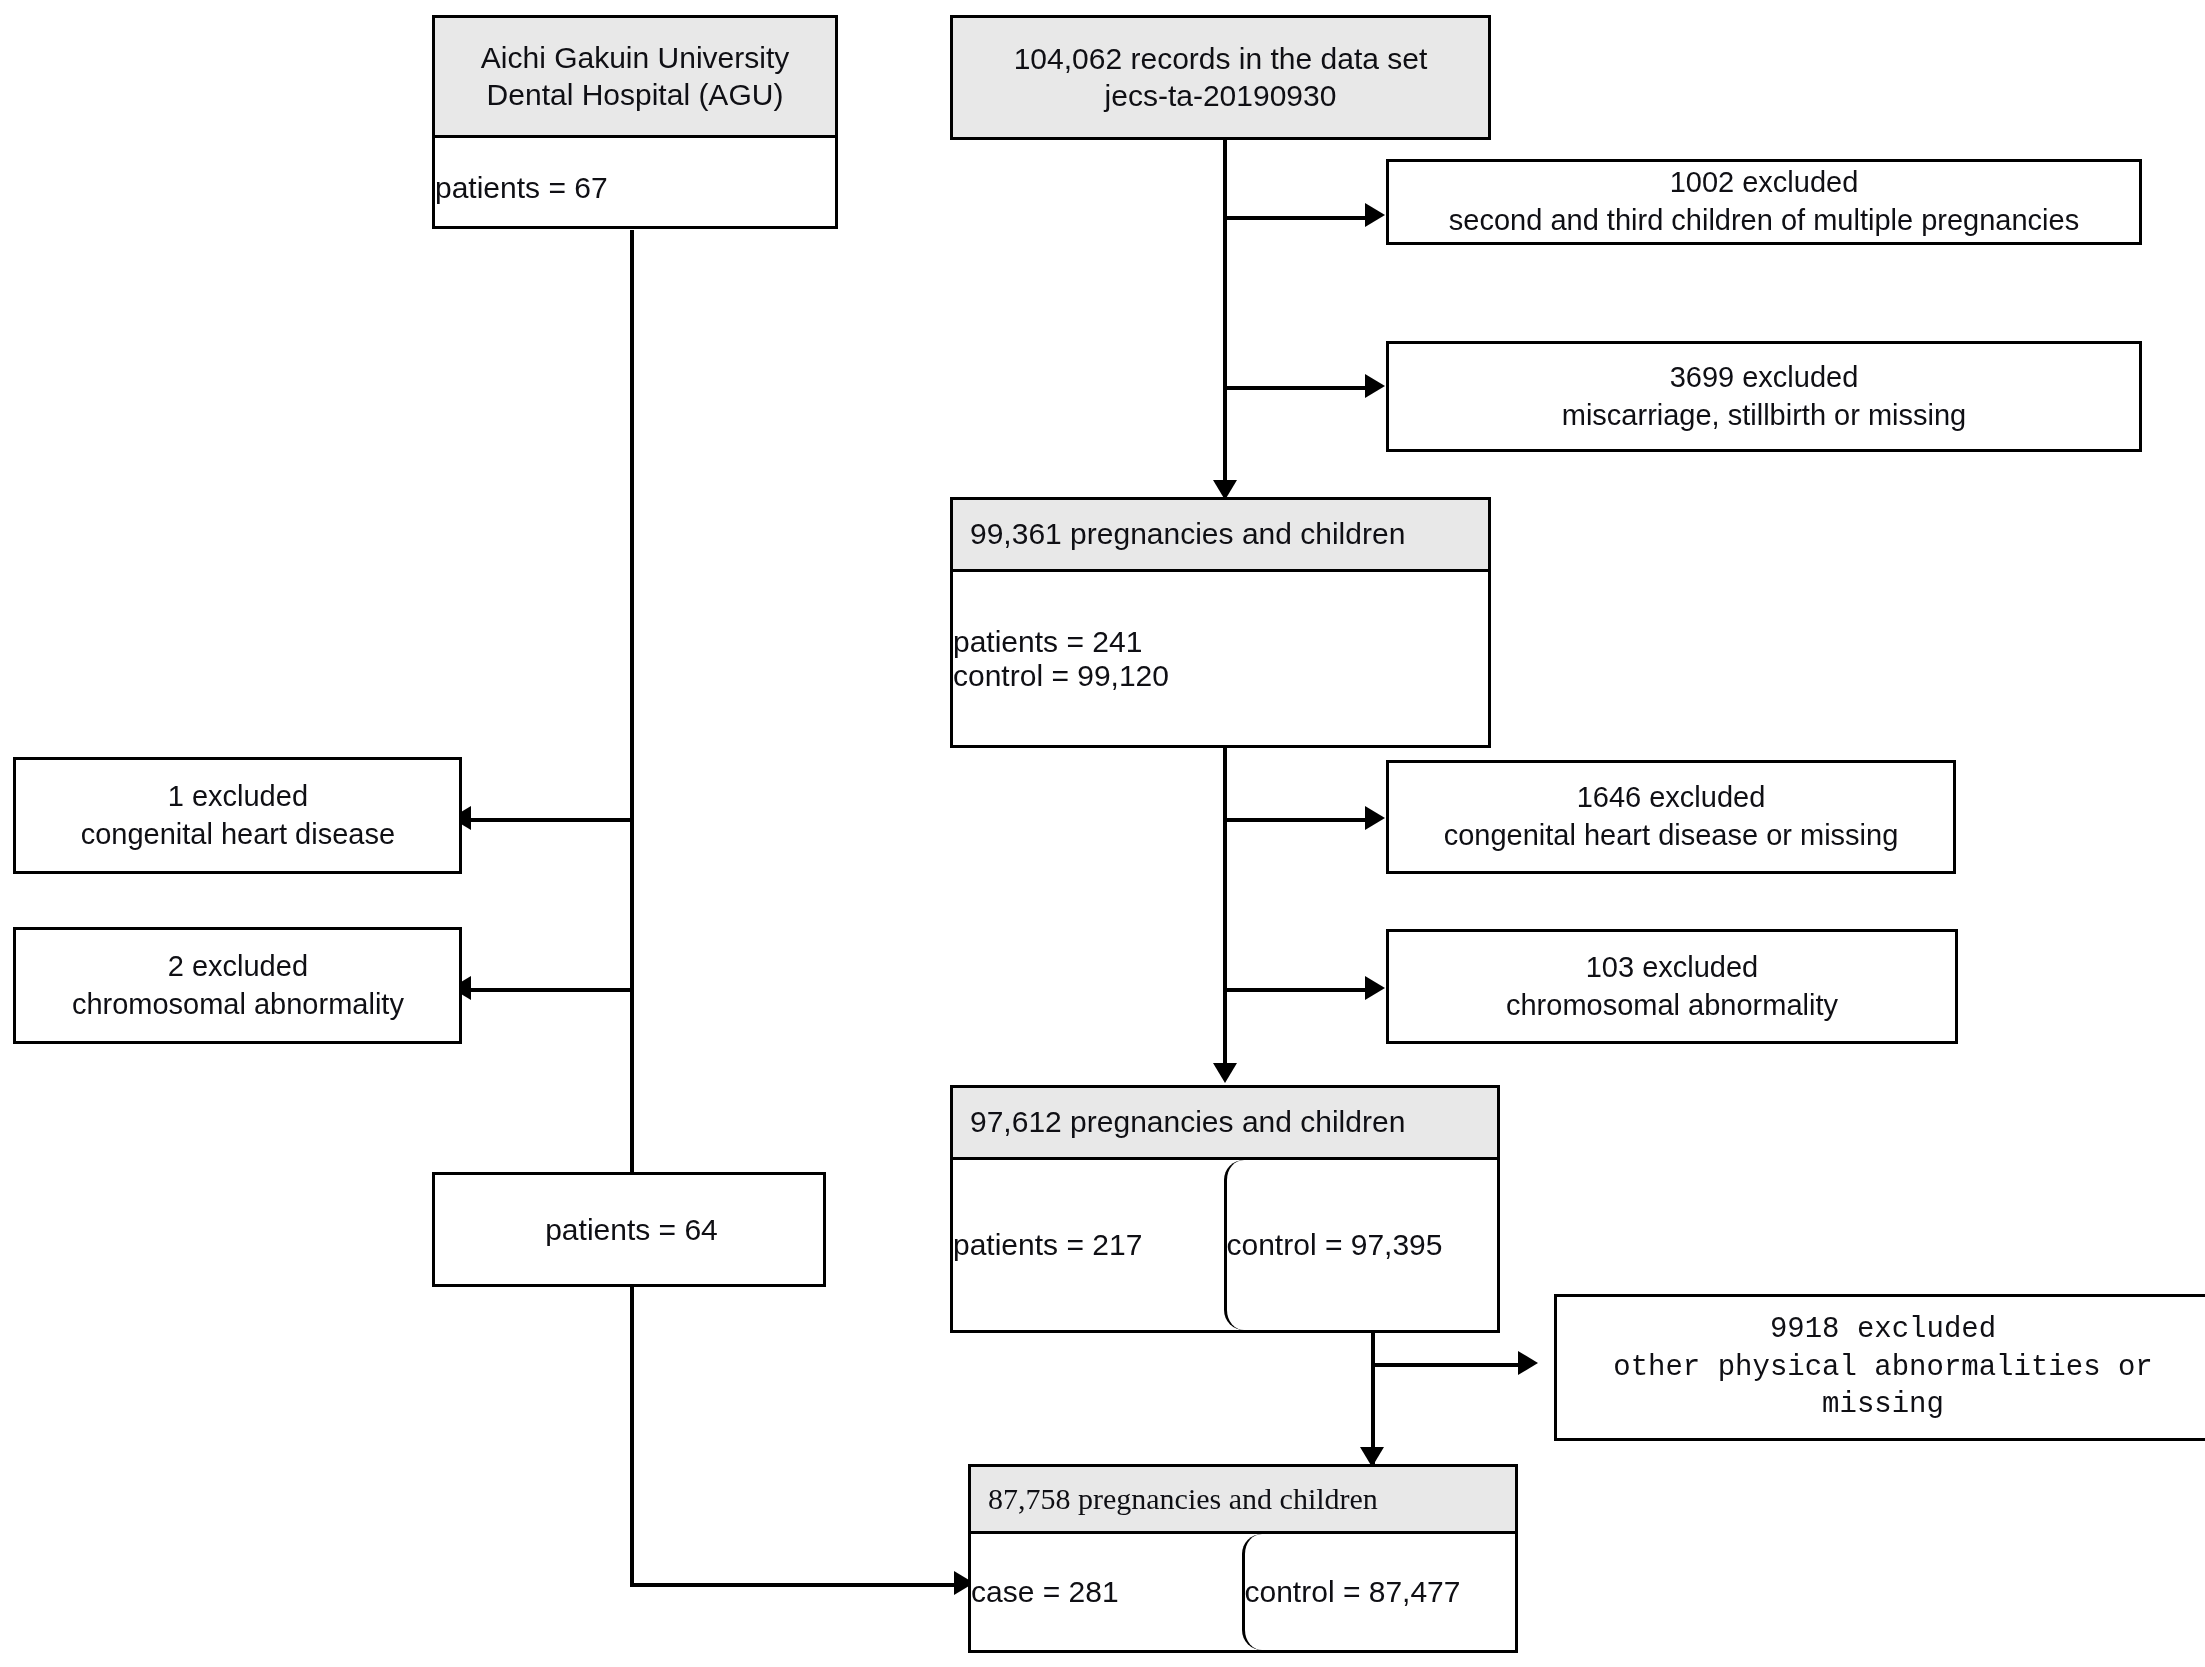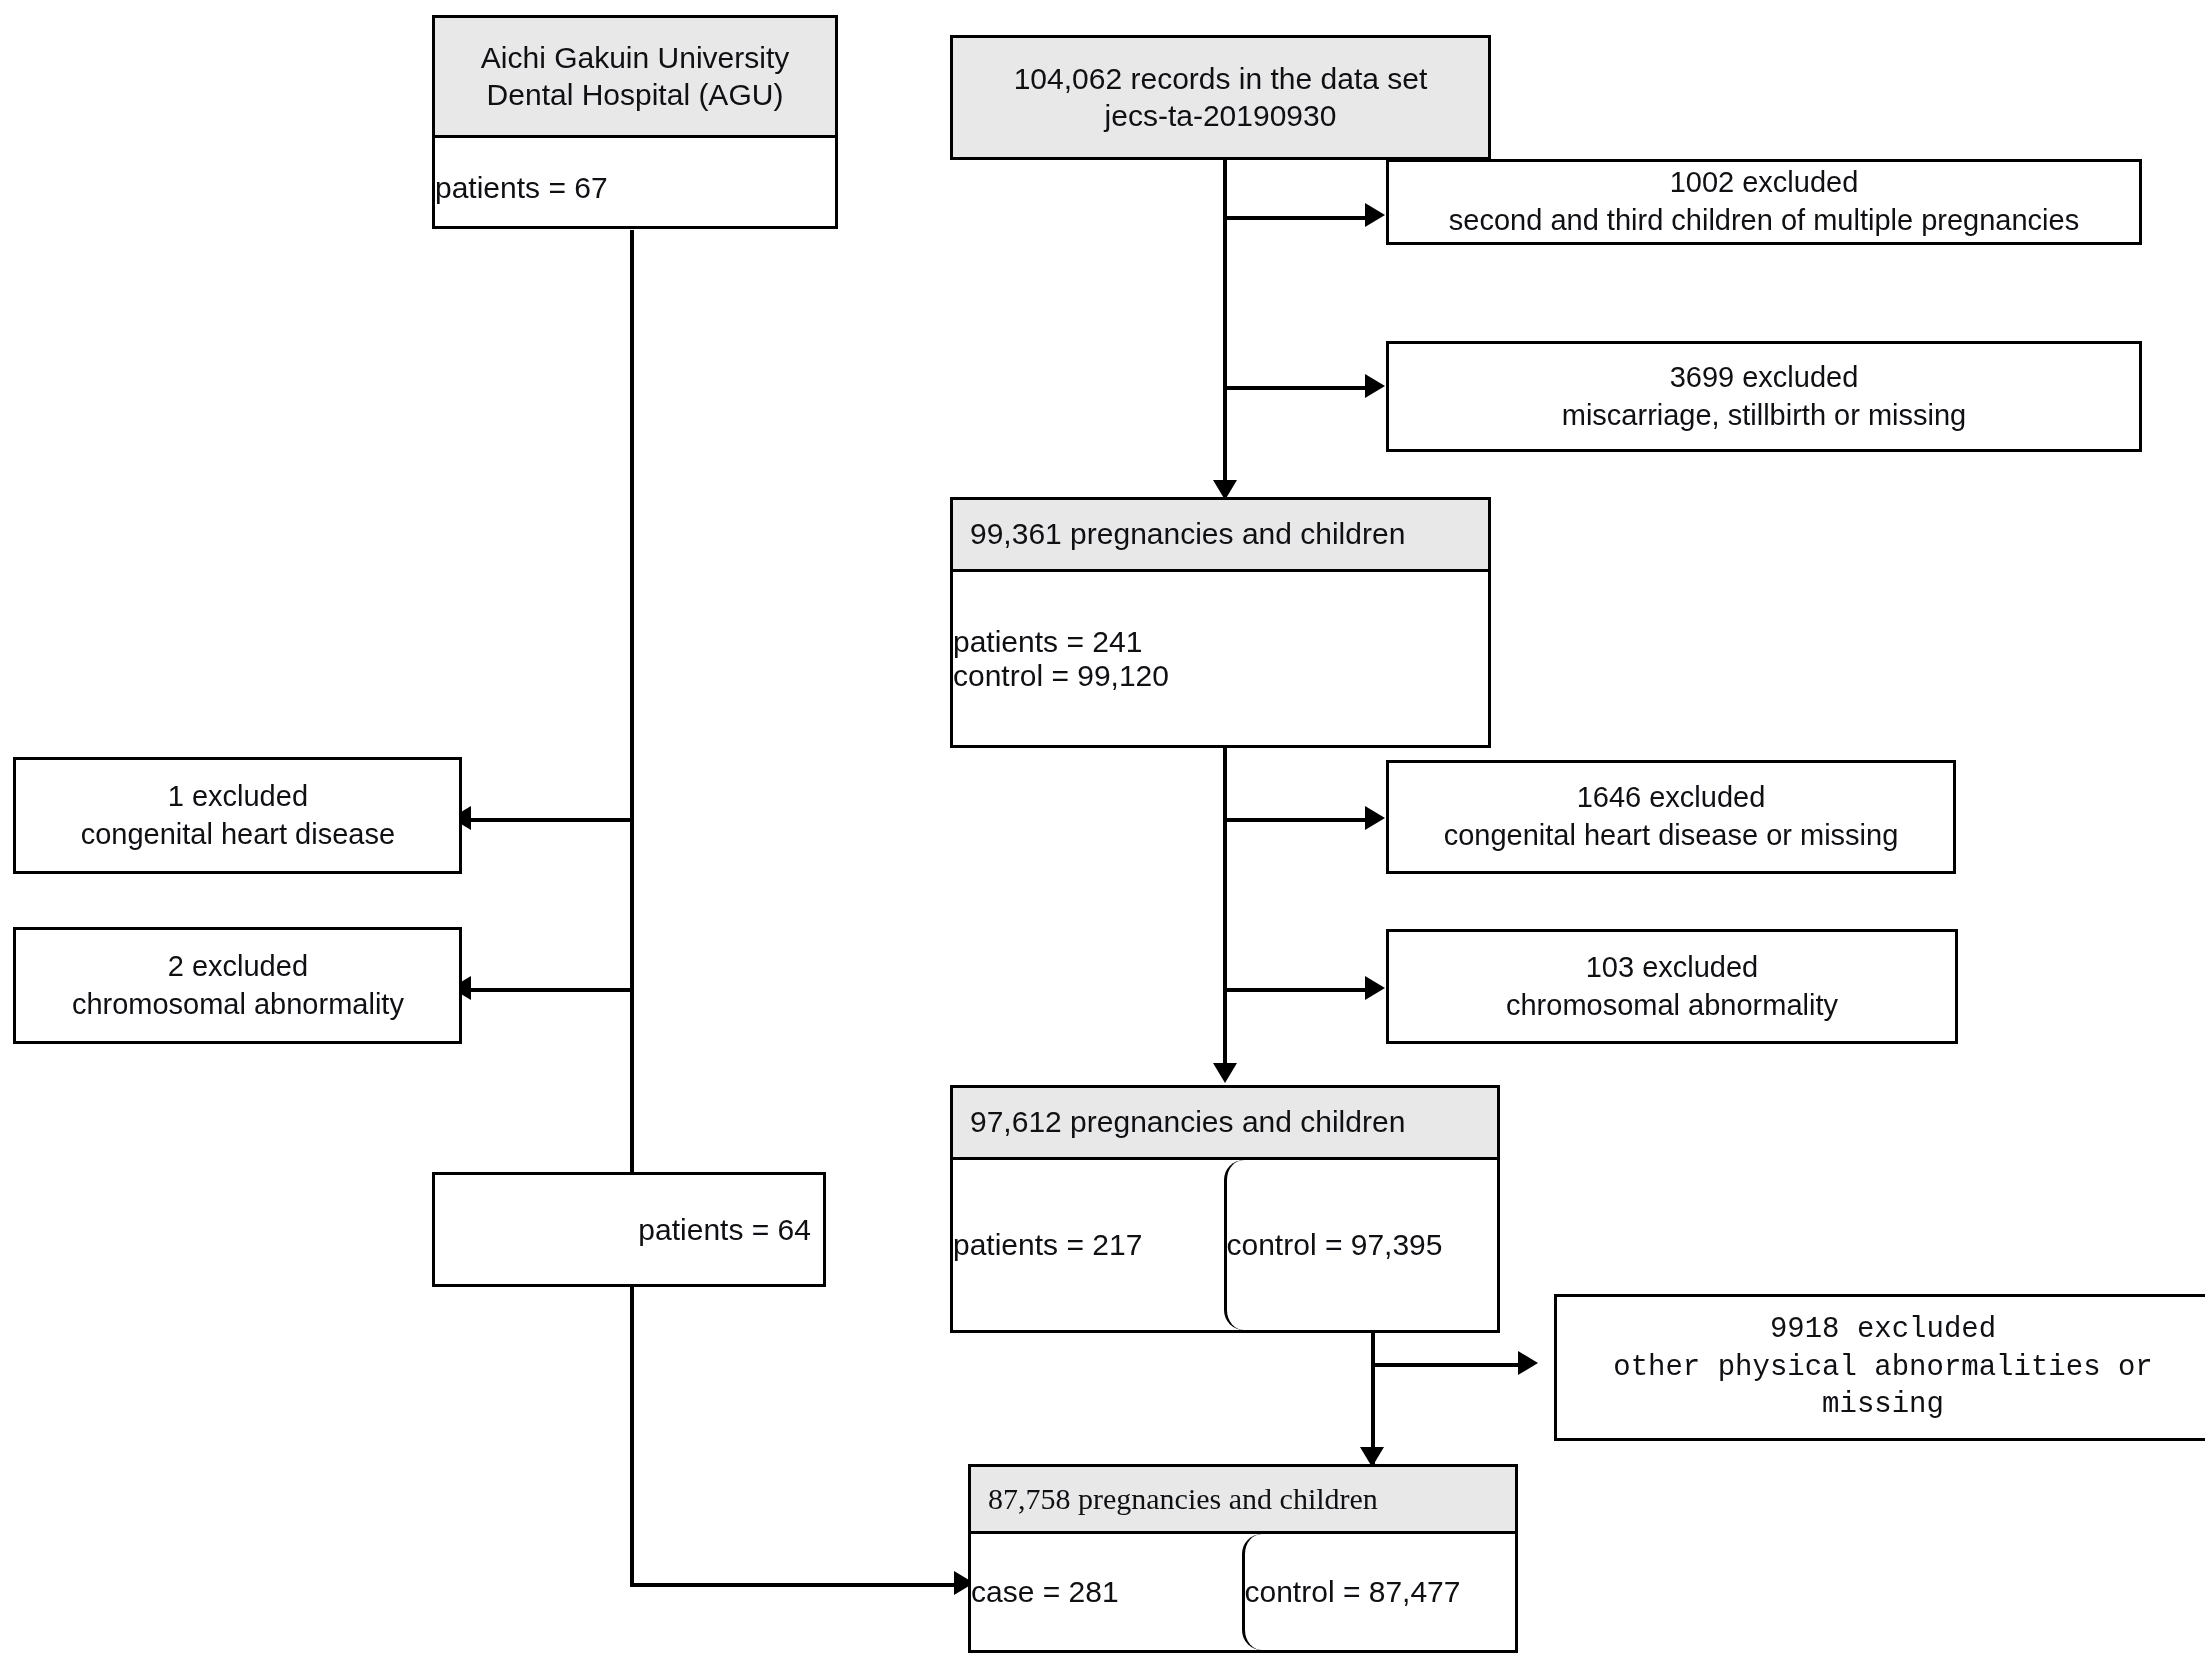--- a/index.html
+++ b/index.html
@@ -68,21 +68,21 @@
     background: #ffffff;
     display: flex;
     align-items: center;
     justify-content: center;
     text-align: center;
     line-height: 1.30;
     z-index: 5;
     padding: 4.9px 12px;
   }
   .plain.leftalign {
-    justify-content: flex-end;
+    justify-content: center;
     text-align: left;
     padding-left: 17px;
   }
   .t-title   { font-size: 30px; }
   .t-body    { font-size: 30px; }
   .t-excl    { font-size: 29px; }
   .two-line  { white-space: pre-line; }
 
   
   .ln {
@@ -156,21 +156,21 @@
   <div class="arrow arr-right" style="left:1518px; top:1351px;"></div>
 
   <div class="node" style="left:432px; top:15px; width:406px; height:214px;gap:11px;">
     <div class="hdr t-title two-line" style="height:120px;">Aichi Gakuin University
 Dental Hospital (AGU)</div>
     <div class="body">
       <div class="cell t-body">patients = 67</div>
     </div>
   </div>
 
-  <div class="node" style="left:950px; top:15px; width:541px; height:125px;margin-top:20px;">
+  <div class="node" style="left:950px; top:15px; width:541px; height:125px;">
     <div class="hdr t-title two-line" style="height:100%; border-bottom:none;">104,062 records in the data set
 jecs-ta-20190930</div>
   </div>
 
   <div class="plain" style="left:1386px; top:159px; width:756px; height:86px;">
     <div>
       <div class="t-excl">1002 excluded</div>
       <div class="t-excl">second and third children of multiple pregnancies</div>
     </div>
   </div>

